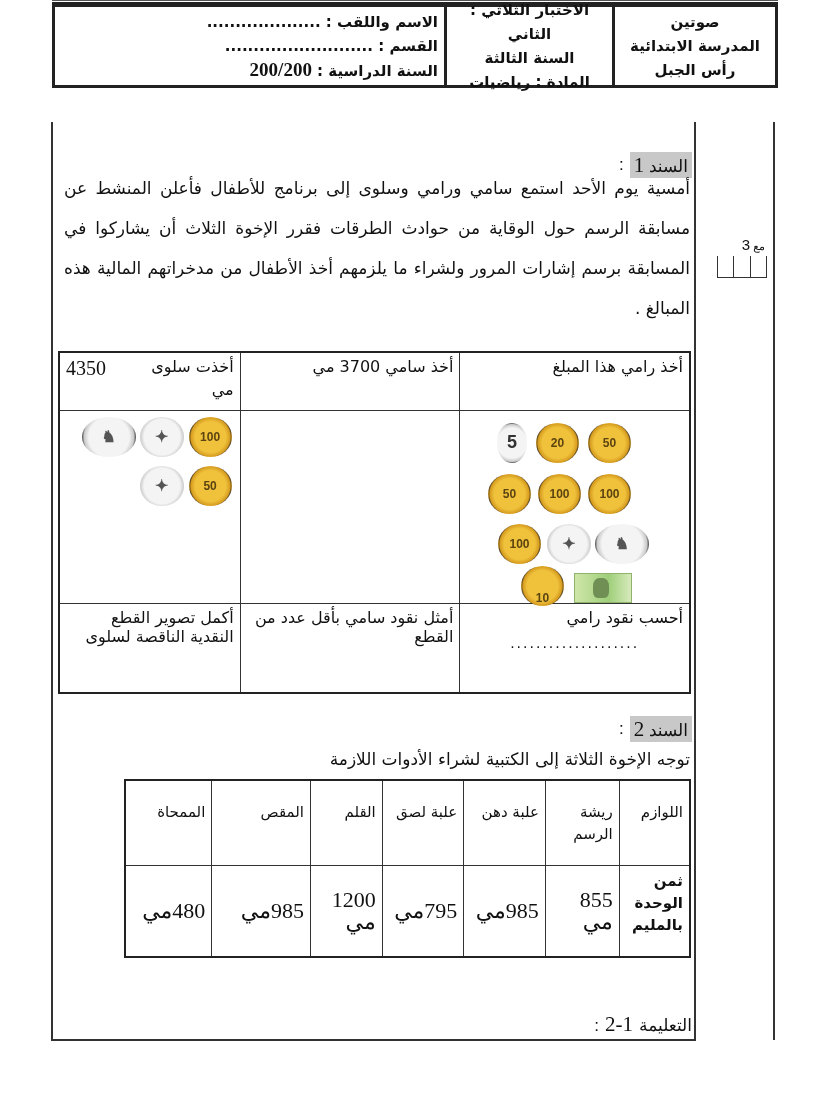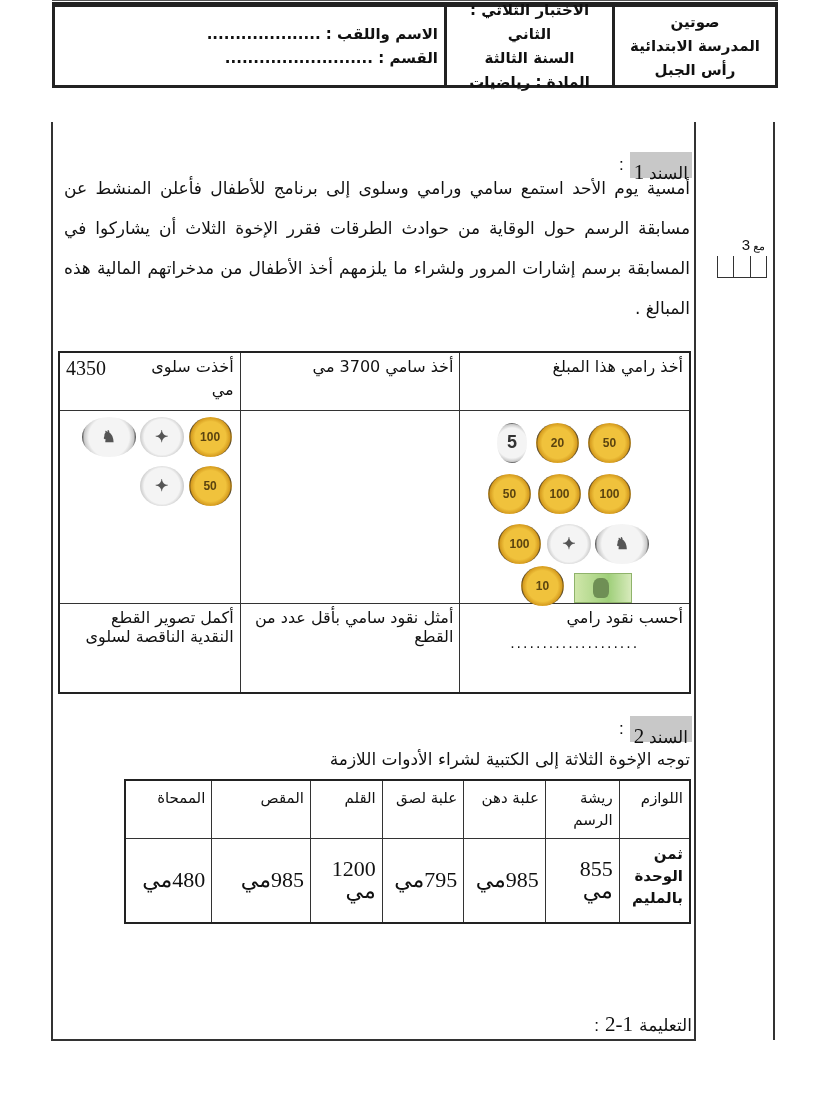--- a/index.html
+++ b/index.html
@@ -38,21 +38,21 @@
   .score-label .big { font-size: 15px; }
   .score-boxes { position: absolute; left: 2px; top: 24px; width: 50px; height: 22px; display: flex; }
   .score-boxes span { flex: 1; border-left: 1.5px solid #333; border-bottom: 1.5px solid #333; }
   .score-boxes span:first-child { border-right: 1.5px solid #333; }
 
   
   .sanad {
     position: absolute; font-family: "Liberation Sans", sans-serif; font-size: 17px;
     display: flex; align-items: center; gap: 6px;
   }
-  .sanad .tag { background: #c8c8c8; padding: 7px 4px; height: 26px; line-height: 26px; }
+  .sanad .tag { background: #c8c8c8; padding: 0 4px; height: 26px; line-height: 26px; }
   .sanad .num { font-family: "Liberation Serif", serif; font-size: 21px; }
 
   .para {
     position: absolute; left: 64px; width: 626px;
     font-family: "DejaVu Sans", "Liberation Sans", sans-serif; font-size: 17px; line-height: 40px;
     text-align: justify; text-align-last: right; direction: rtl;
   }
 
   
   table { border-collapse: collapse; position: absolute; }
@@ -80,21 +80,21 @@
   .coin.silver.small { width: 30px; height: 40px; font-size: 18px; }
   .coin .glyph { font-size: 16px; color: #555; }
   .banknote {
     position: absolute; width: 58px; height: 30px; background: linear-gradient(90deg, #cfe6a9, #9fcf7a 60%, #d7eabb);
     border: 1px solid #8fb36b;
   }
   .banknote::after { content: ""; position: absolute; left: 18px; top: 4px; width: 16px; height: 20px; border-radius: 40% 40% 30% 30%; background: #6f8f55; }
 
   
   .prices { left: 124px; top: 779px; width: 567px; border: 2.5px solid #222; }
-  .prices td { border: 1.5px solid #333; vertical-align: top; font-family: "DejaVu Sans", sans-serif; font-size: 15px; padding: 6px 6px; line-height: 22px; }
+  .prices td { border: 1.5px solid #333; vertical-align: top; font-family: "DejaVu Sans", sans-serif; font-size: 15px; padding: 20px 6px; line-height: 22px; }
   .prices .hr td { height: 58px; }
   .prices .dr td { height: 85px; vertical-align: middle; font-family: "Liberation Serif", serif; font-size: 22px; }
   .prices .dr td.rowhead { font-family: "DejaVu Sans", sans-serif; font-weight: bold; font-size: 15px; line-height: 22px; vertical-align: top; padding-top: 4px; }
 
   .instruction {
     position: absolute; right: 135px; top: 1012px; font-family: "Liberation Sans", sans-serif; font-size: 17px;
     display: flex; gap: 6px; align-items: baseline;
   }
   .instruction .num { font-family: "Liberation Serif", serif; font-size: 21px; }
 </style>
@@ -111,20 +111,23 @@
     <div>الاختبار الثلاثي : الثاني</div>
     <div>السنة الثالثة</div>
     <div>المادة : رياضيات</div>
   </div>
   <div class="hcell h-student">
     <div>
       <span>الاسم واللقب : </span><span class="dots">....................</span>
     </div>
     <div>
       <span>القسم : </span><span class="dots">..........................</span>
+    </div>
+    <div>
+      <span>السنة الدراسية : </span><span style="font-family:'Liberation Serif',serif;font-size:19px;">200/200</span>
     </div>
   </div>
 </div>
 
 <div class="vline" style="left:51px; top:122px; height:918px;"></div>
 <div class="vline" style="left:694px; top:122px; height:918px;"></div>
 <div class="vline" style="left:773px; top:122px; height:918px;"></div>
 <div class="hline" style="left:51px; top:1039px; width:645px;"></div>
 
 <div class="score">
@@ -181,21 +184,21 @@
           </div>
       <div class="coin gold" style="right:148px; top:113px;">
             <span>100</span>
           </div>
       <div class="coin silver" style="right:98px; top:113px;">
             <span class="glyph">✦</span>
           </div>
       <div class="coin silver wide" style="right:40px; top:113px;">
             <span class="glyph">♞</span>
           </div>
-      <div class="coin gold" style="right:125px; top:155px;">
+      <div class="coin gold" style="right:125px; top:155px;align-items:flex-end;">
             <span>10</span>
           </div>
       <div class="banknote" style="right:57px; top:162px;"></div>
     </td>
 
     <td></td>
 
     <td>
       <div class="coin gold" style="right:8px; top:6px;">
             <span>100</span>

